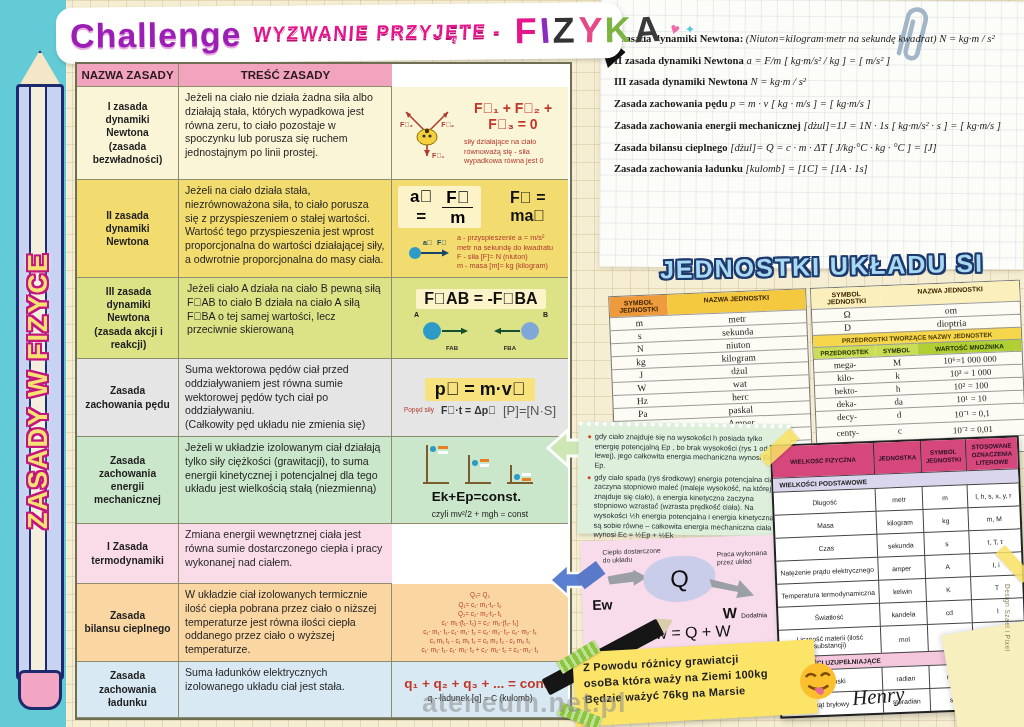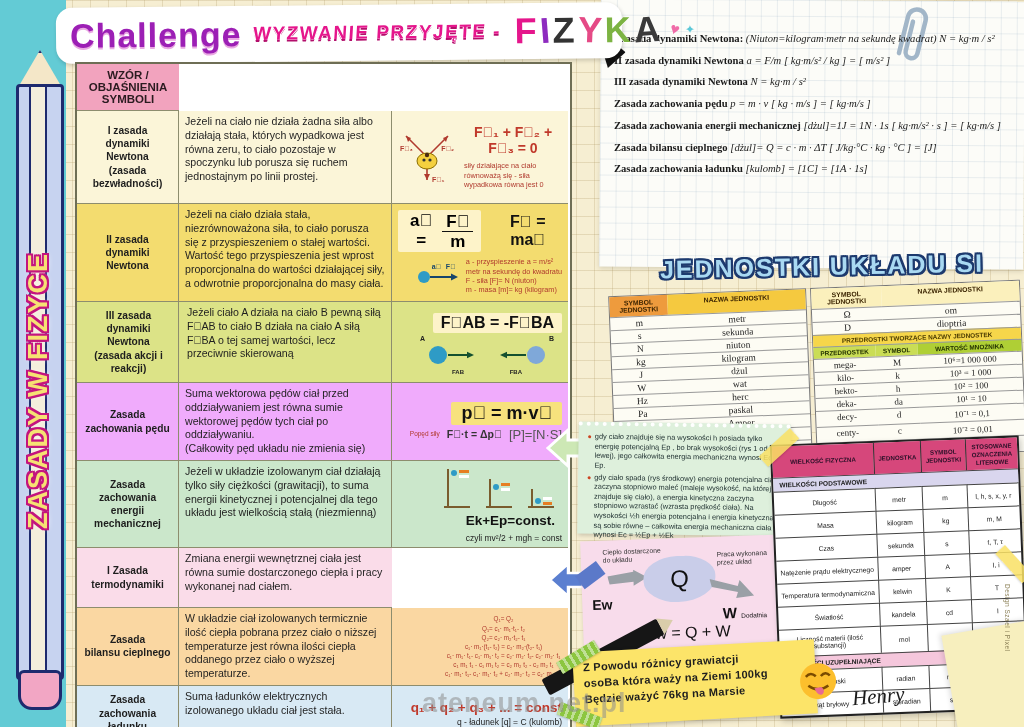--- a/index.html
+++ b/index.html
@@ -34,29 +34,29 @@
   .t-fizyka span{margin:0 1px;}
   .fz0{color:#E5168C;} .fz1{color:#8E2BBF;transform:rotate(-4deg);} .fz2{color:#333333;}
   .fz3{color:#E54A86;transform:rotate(3deg);} .fz4{color:#7CB342;} .fz5{color:#3A3A3A;transform:rotate(-3deg);}
   .t-heart{color:#F06CA8;font-size:16px;transform:rotate(18deg);margin-left:-4px;}
   .t-spark{color:#5BC8D8;font-size:12px;margin-left:-6px;}
 
   
   .main-table{left:75px;top:62px;width:497px;border:2px solid #6E6E55;box-sizing:border-box;background:#fff;}
   .mrow{display:grid;grid-template-columns:102px 213px 176px;}
   .mcell{border-right:1px solid #8D8D6E;border-bottom:1px solid #8D8D6E;box-sizing:border-box;padding:4px 6px;}
-  .mcell:last-child{border-right:none;align-items:flex-end;}
+  .mcell:last-child{border-right:none;}
   .mhead .mcell{background:#F2A3BE;font-weight:700;font-size:11.5px;text-align:center;color:#2B1B20;
     display:flex;align-items:center;justify-content:center;padding:5px 4px;}
   .cell-name{font-weight:700;font-size:10.2px;text-align:center;display:flex;align-items:center;justify-content:center;
     white-space:pre-line;line-height:1.3;color:#1E1E1E;}
   .cell-text{font-size:10.6px;line-height:1.3;color:#1F1F1F;white-space:pre-line;}
   .cell-wzor{display:flex;flex-direction:column;align-items:center;justify-content:center;gap:2px;text-align:center;}
   .r0 .mcell{background:#FBF5D8;} .r1 .mcell{background:#F3DC6F;} .r2 .mcell{background:#DCE387;padding-left:8px;}
-  .r3 .mcell{background:#f0abfc;} .r4 .mcell{background:#CBE7CB;} .r5 .mcell{background:#FADCE9;}
+  .r3 .mcell{background:#e5e5e5;} .r4 .mcell{background:#CBE7CB;} .r5 .mcell{background:#FADCE9;}
   .r6 .mcell{background:#FAD7A2;} .r7 .mcell{background:#D8E9F4;}
   .f-main{font-weight:700;font-size:14px;color:#C0392B;}
   .f-big{font-weight:700;font-size:16px;color:#111;}
   .f-note{font-size:7.3px;color:#B03A2E;line-height:1.3;white-space:pre-line;}
   .f-note-dark{font-size:8.5px;color:#222;}
   .f-sec{font-size:10.5px;color:#333;font-weight:600;}
   .hl{background:#FDF3C9;padding:1px 8px;border-radius:2px;}
   .hl-y{background:#F7E27D;padding:1px 10px;border-radius:2px;}
   .frac-line{display:inline-flex;align-items:center;gap:6px;font-weight:700;font-size:17px;background:#FDF3C9;padding:1px 8px;border-radius:2px;}
   .frac{display:inline-flex;flex-direction:column;align-items:center;line-height:1;}
@@ -179,21 +179,22 @@
         <span class="fz3">Y</span>
         <span class="fz4">K</span>
         <span class="fz5">A</span>
       </span>
     <span class="t-heart">♥</span>
     <span class="t-spark">✦</span>
   </div>
 
   <div class="abs main-table">
     <div class="mrow mhead">
-      <div class="mcell">WZÓR / OBJAŚNIENIA SYMBOLI</div>
+      <div class="mcell">NAZWA ZASADY</div>
+      <div class="mcell">TREŚĆ ZASADY</div>
     </div>
 
     <div class="mrow r0" style="min-height:93px">
       <div class="mcell cell-name">I zasada
 dynamiki Newtona
 (zasada bezwładności)</div>
       <div class="mcell cell-text">Jeżeli na ciało nie działa żadna siła albo działają stała, których wypadkowa jest równa zeru, to ciało pozostaje w spoczynku lub porusza się ruchem jednostajnym po linii prostej.</div>
       <div class="mcell cell-wzor">
         <div style="display:flex;align-items:center;gap:8px;">
           <span class="mini" style="display:inline-block;width:58px;height:52px;">

